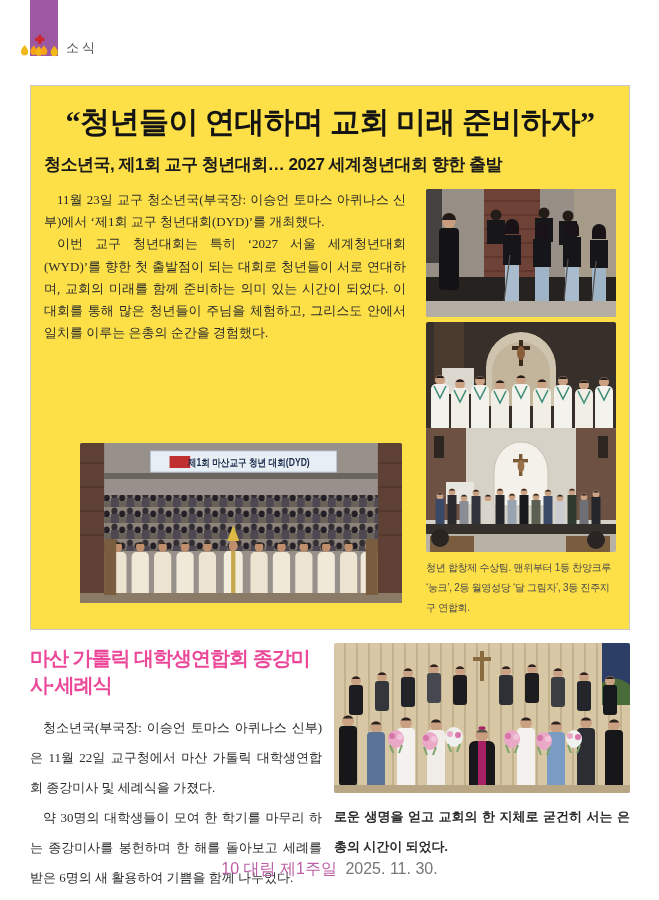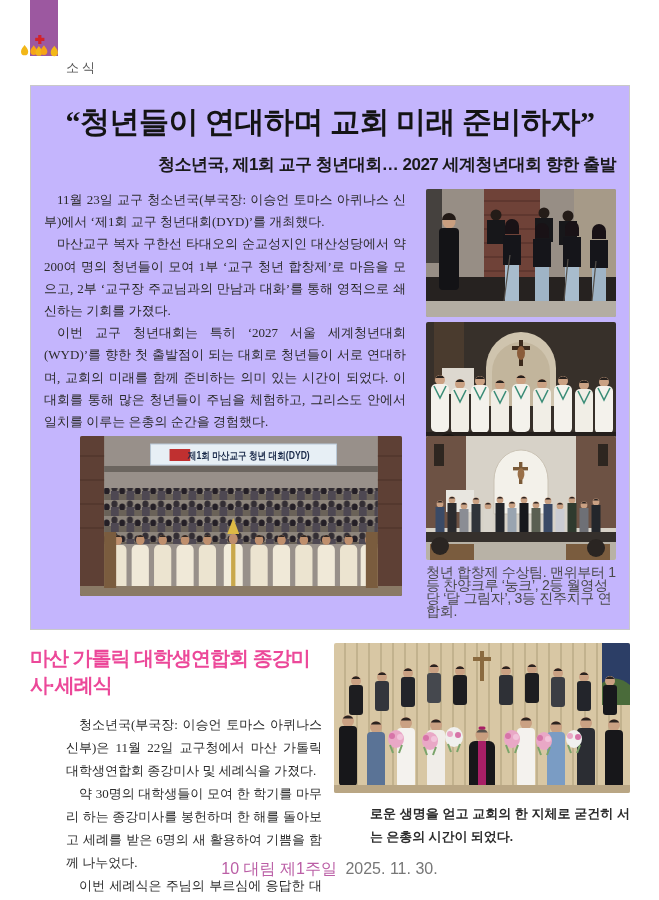--- a/index.html
+++ b/index.html
@@ -10,66 +10,66 @@
     background: #ffffff;
     font-family: "Liberation Serif", serif;
     overflow: hidden;
   }
   
   .side-tab { position:absolute; left:30px; top:0; width:28px; height:56px; background:#9c58a0; }
   .tab-logo { position:absolute; left:21px; top:35px; width:38px; height:25px; }
   .section-label {
     position:absolute; left:66px; top:39px;
     font-family:"Liberation Sans", sans-serif;
-    font-size:13px; color:#555; letter-spacing:3px;margin-top:20px;
+    font-size:13px; color:#555; letter-spacing:3px;
   }
   
   .article1 {
     position:absolute; left:30px; top:85px; width:600px; height:545px;
-    border:1px solid #c9c9c9; background:#c4b5fd;
+    border:1px solid #c9c9c9; background:#fde047;
     padding:10px 13px;
   }
   .headline {
     text-align:center; font-size:30px; font-weight:700; color:#141414;
     letter-spacing:-0.5px; margin:6px 0 10px;
     font-family:"Liberation Serif", serif;
   }
   .subheadline {
-    text-align:right; font-size:17px; font-weight:700; color:#1a1a1a;
+    text-align:left; font-size:17px; font-weight:700; color:#1a1a1a;
     font-family:"Liberation Sans", sans-serif; letter-spacing:-0.5px;
     margin:0 0 13px;
   }
   .cols { display:flex; gap:20px; height:262px; overflow:hidden; }
   .text-col {
     flex:1; font-size:13px; line-height:22.2px; color:#2b2b2b;
     text-align:justify;
   }
   .text-col p { text-indent:13px; }
   .photo-col { width:190px; flex:none; display:flex; flex-direction:column; gap:5px; }
   .photo { display:block; border-radius:2px; }
   .bottom-row {
     position:absolute; left:13px; right:13px; bottom:11px;
-    display:flex; gap:24px; align-items:flex-start;padding-left:36px;
+    display:flex; gap:24px; align-items:center;padding-left:36px;
   }
   .wide-cell { flex:1; }
   .right-cell { width:190px; flex:none; display:flex; flex-direction:column; gap:6px; }
   .caption {
     font-family:"Liberation Sans", sans-serif;
-    font-size:14px; line-height:13px; color:#4a4a4a; letter-spacing:-0.3px;
+    font-size:10px; line-height:20px; color:#4a4a4a; letter-spacing:-0.3px;
   }
   
   .article2 { position:absolute; left:30px; top:643px; width:600px; display:flex; gap:12px; }
   .a2-left { flex:1; }
   .a2-title {
     font-family:"Liberation Sans", sans-serif;
     font-size:20px; font-weight:700; color:#ec4899; letter-spacing:-1px;
     margin:2px 0 14px;
   }
   .a2-left p, .a2-cont {
-    font-size:13px; line-height:23px; color:#2b2b2b; text-align:justify;margin-left:36px;
+    font-size:13px; line-height:30px; color:#2b2b2b; text-align:justify;
   }
   .a2-left p { text-indent:13px; }
   .a2-right { width:296px; flex:none; }
   .a2-cont { margin-top:9px;font-weight:bold; }
   
   .page-footer {
     position:absolute; left:0; bottom:20px; width:100%;
     text-align:center; font-family:"Liberation Sans", sans-serif; font-size:16px;margin-top:24px;
   }
   .f-purple { color:#bb5fa6; }
@@ -95,21 +95,20 @@
   </svg>
   <span class="section-label">소식</span>
 
   <section class="article1">
     <h1 class="headline">“청년들이 연대하며 교회 미래 준비하자”</h1>
     <h2 class="subheadline">청소년국, 제1회 교구 청년대회… 2027 세계청년대회 향한 출발</h2>
 
     <div class="cols">
       <div class="text-col">
         <p>11월 23일 교구 청소년국(부국장: 이승언 토마스 아퀴나스 신부)에서 ‘제1회 교구 청년대회(DYD)’를 개최했다.</p>
-        <p>마산교구 복자 구한선 타대오의 순교성지인 대산성당에서 약 200여 명의 청년들이 모여 1부 ‘교구 청년 합창제’로 마음을 모으고, 2부 ‘교구장 주교님과의 만남과 대화’를 통해 영적으로 쇄신하는 기회를 가졌다.</p>
         <p>이번 교구 청년대회는 특히 ‘2027 서울 세계청년대회(WYD)’를 향한 첫 출발점이 되는 대회로 청년들이 서로 연대하며, 교회의 미래를 함께 준비하는 의미 있는 시간이 되었다. 이 대회를 통해 많은 청년들이 주님을 체험하고, 그리스도 안에서 일치를 이루는 은총의 순간을 경험했다.</p>
       </div>
 
       <div class="photo-col">
 
         <svg class="photo" width="190" height="128" viewBox="0 0 190 128" preserveAspectRatio="none">
           <rect width="190" height="128" fill="#978e85"></rect>
           <rect x="0" y="0" width="16" height="74" fill="#45413e"></rect>
           <rect x="58" y="0" width="56" height="92" fill="#6f4238"></rect>
           <g stroke="#5a352c" stroke-width="1.4">

